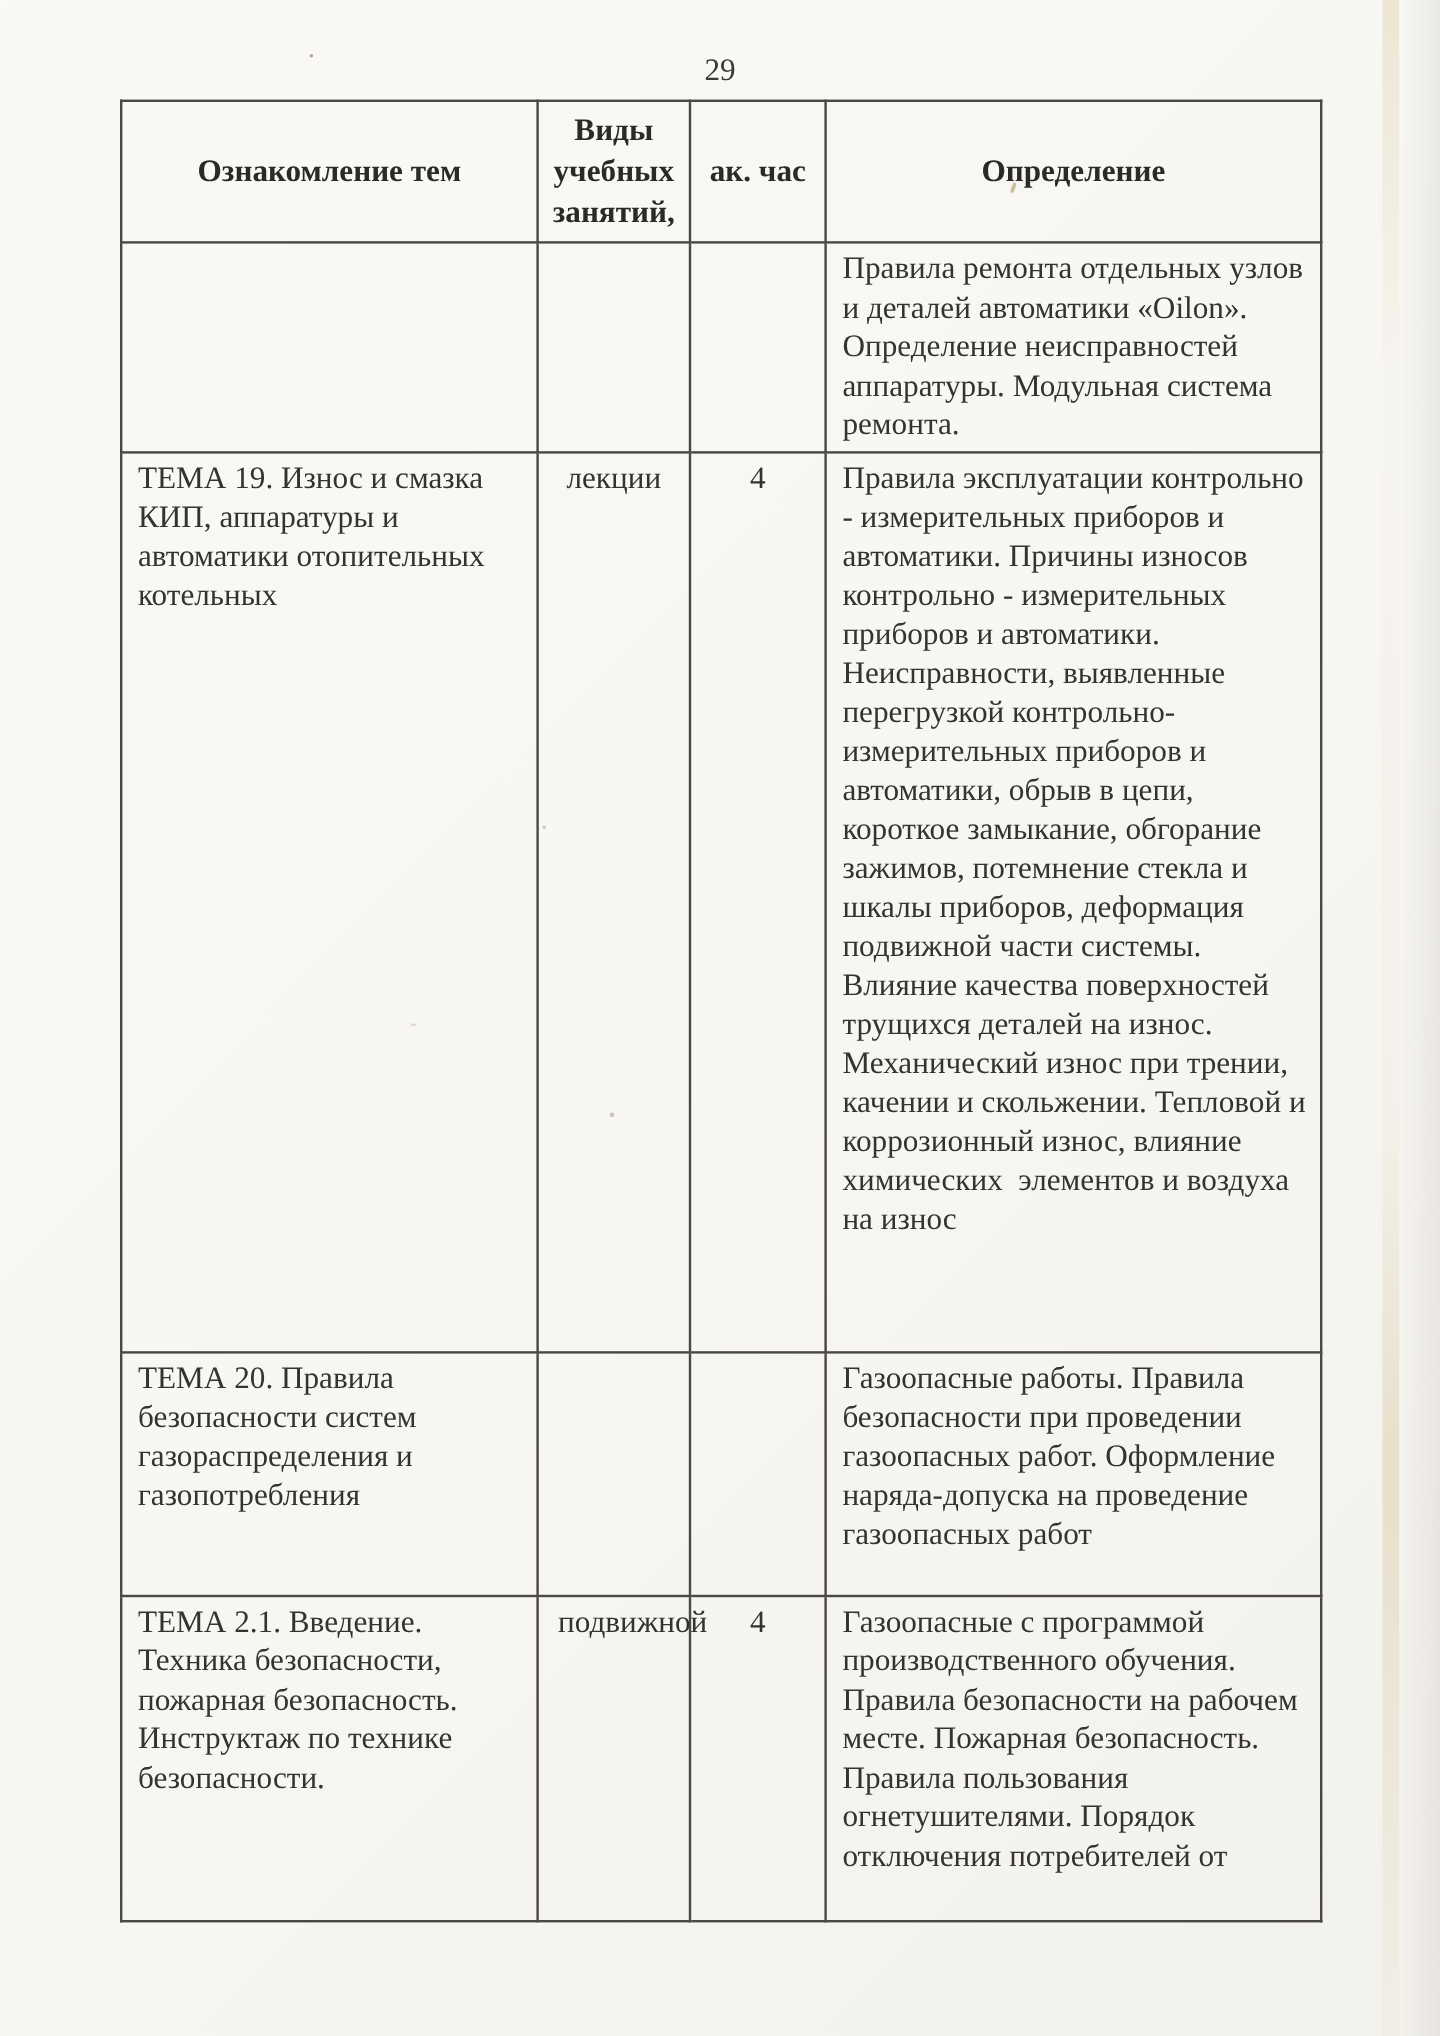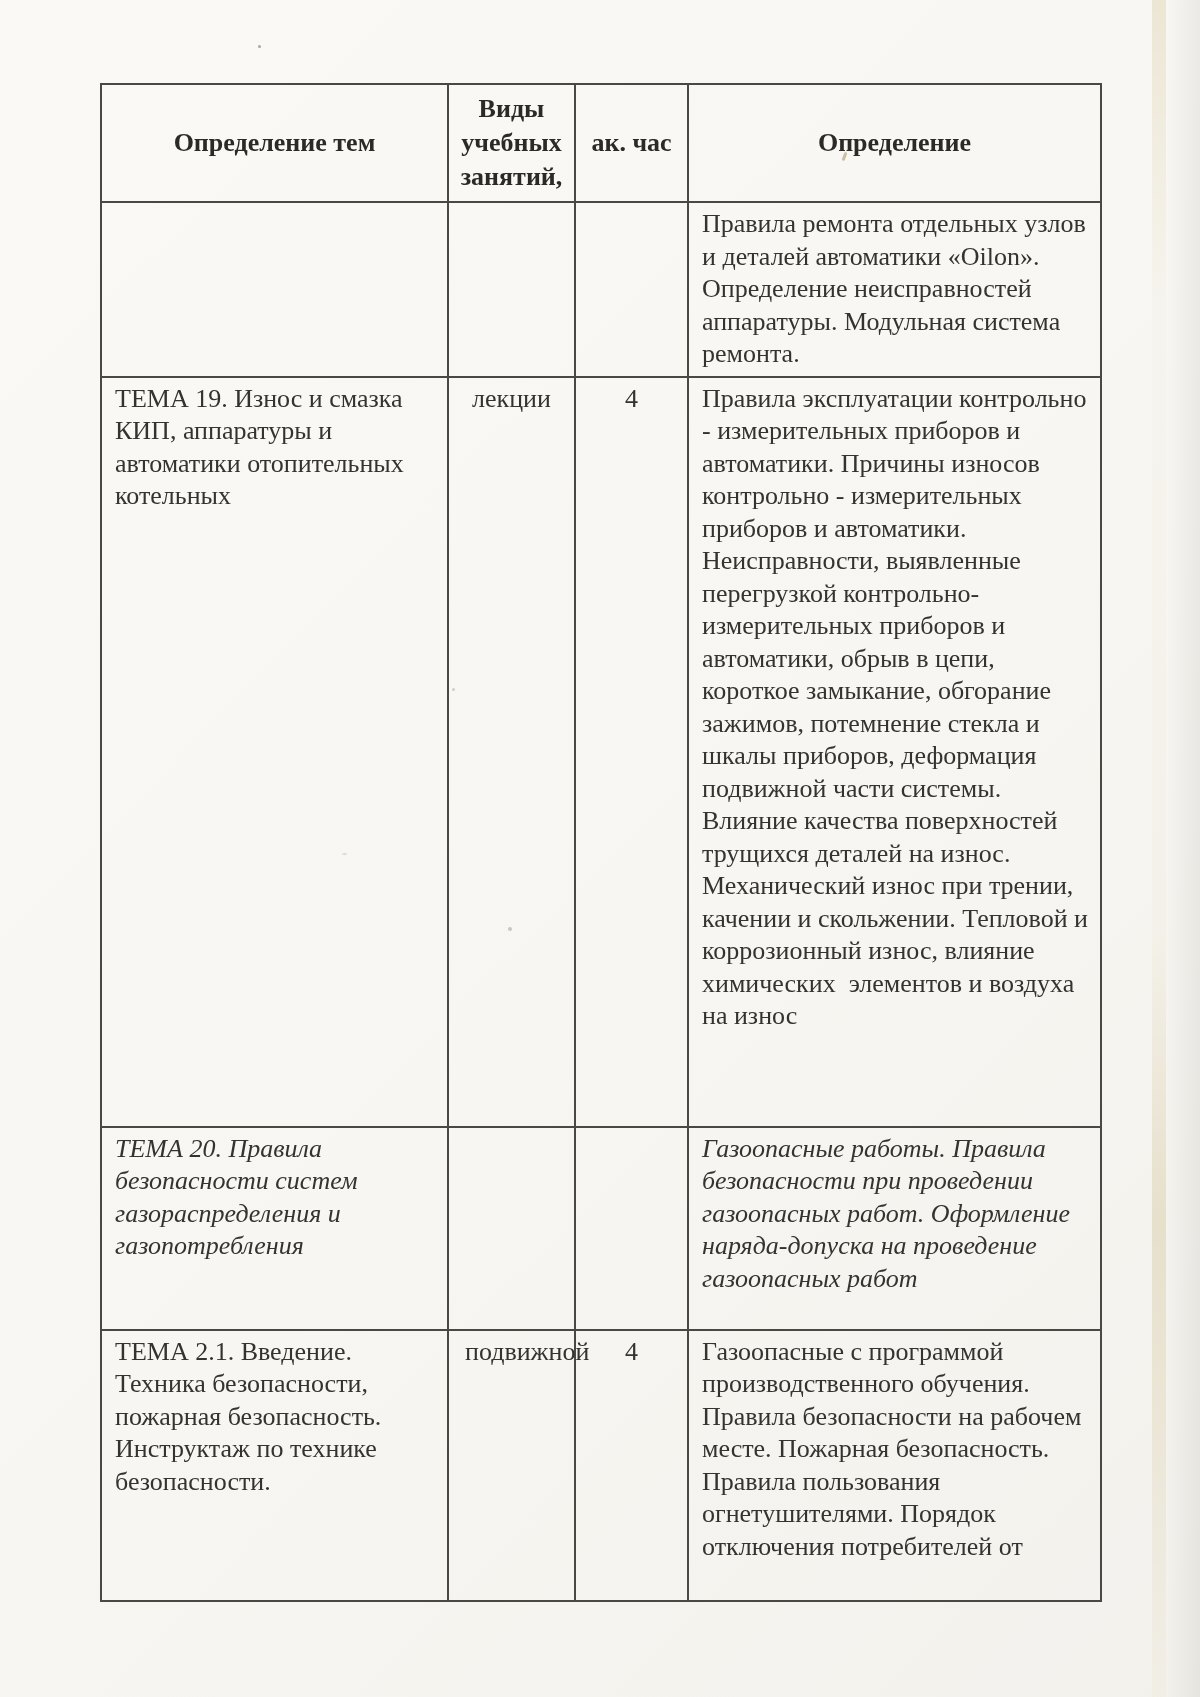--- a/index.html
+++ b/index.html
@@ -68,21 +68,21 @@
     text-align: center;
     padding: 5px 4px;
   }
   td.content {
     text-align: left;
     padding: 5px 8px 5px 13px;
     white-space: pre-wrap;
   }
   tr.row-0 td { height: 159px; margin-left: 10px; }
   tr.row-1 td { height: 738px; }
-  tr.row-2 td { height: 191px; font-style: italic; }
+  tr.row-2 td { height: 191px; }
   tr.row-3 td { height: 259px; margin-left: 45px; }
 
   
   .edge-tint {
     position: absolute;
     top: 0;
     right: 34px;
     width: 14px;
     height: 100%;
     background: linear-gradient(to bottom,
@@ -111,31 +111,32 @@
   .speck.s2 { left: 843px; top: 152px; width: 3px; height: 9px; transform: rotate(20deg); border-radius: 2px; background: rgba(150,120,60,0.45); }
   .speck.s3 { left: 452px; top: 688px; width: 3px; height: 3px; opacity: .5; }
   .speck.s4 { left: 508px; top: 927px; width: 4px; height: 4px; opacity: .6; }
   .speck.s5 { left: 342px; top: 853px; width: 5px; height: 2px; opacity: .35; }
 </style>
 </head>
 <body>
 
 <div class="page">
 
+  <div class="page-number">29</div>
 
   <table class="doc-table">
     <colgroup>
       <col class="c1">
         <col class="c2">
         <col class="c3">
         <col class="c4">
     </colgroup>
     <thead>
       <tr>
-        <th>Определение тем</th>
+        <th>Ознакомление тем</th>
         <th>Виды учебных занятий,</th>
         <th>ак. час</th>
         <th>Определение</th>
       </tr>
     </thead>
     <tbody>
       <tr class="row-0">
         <td class="topic"></td>
         <td class="type"></td>
         <td class="hours"></td>

